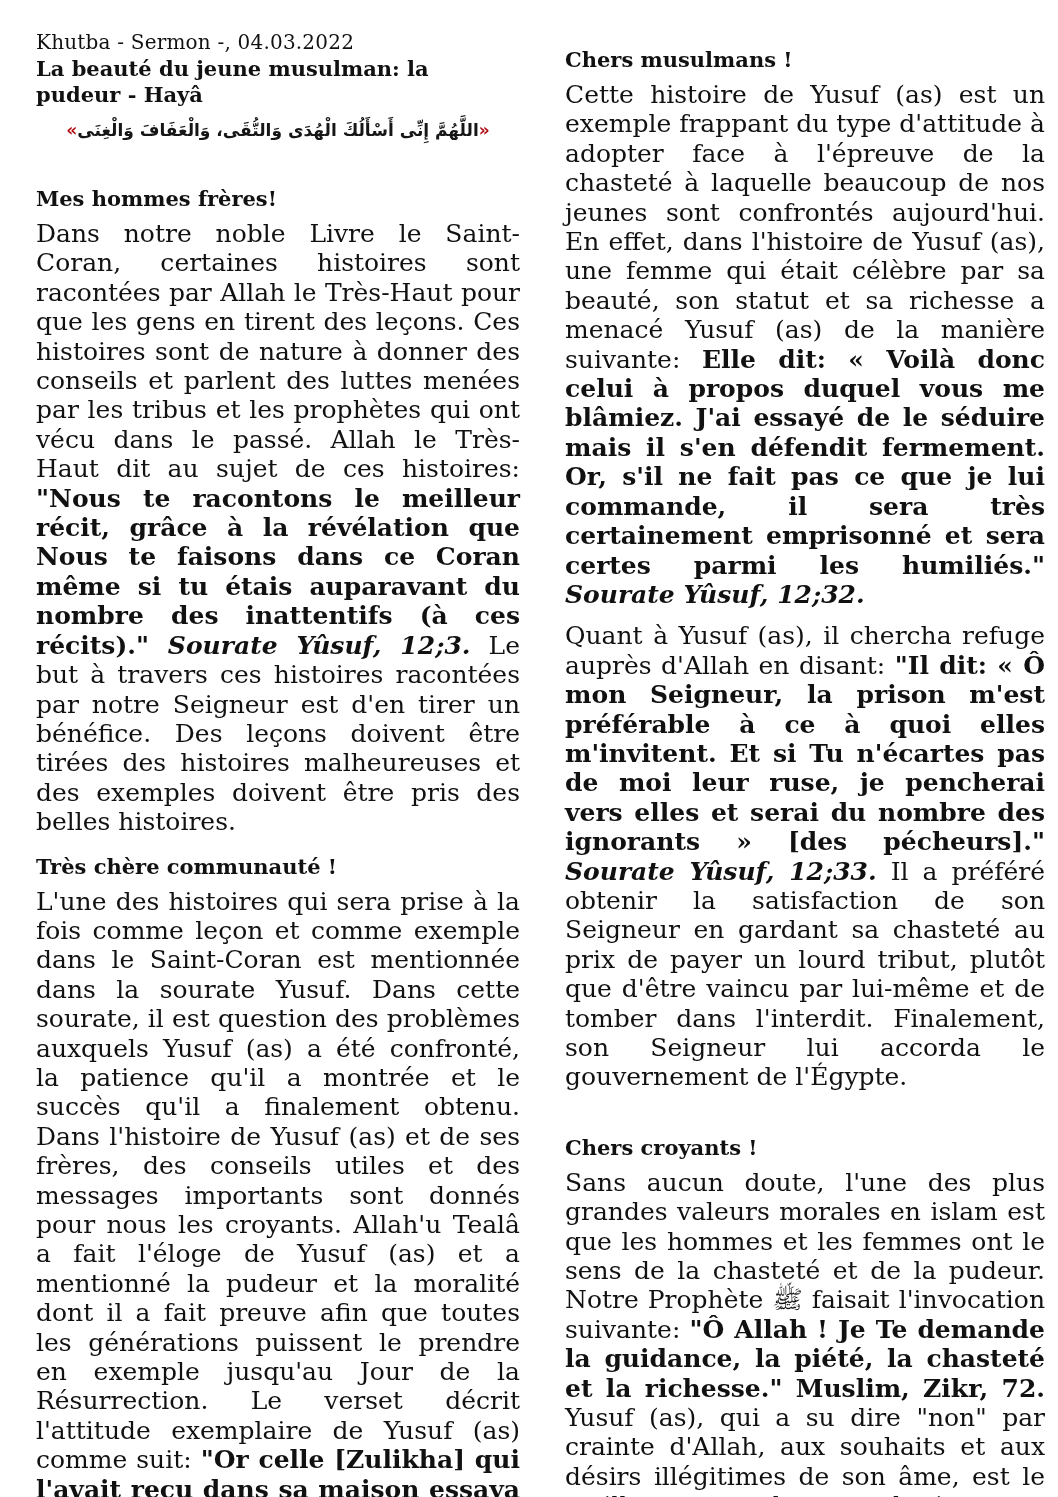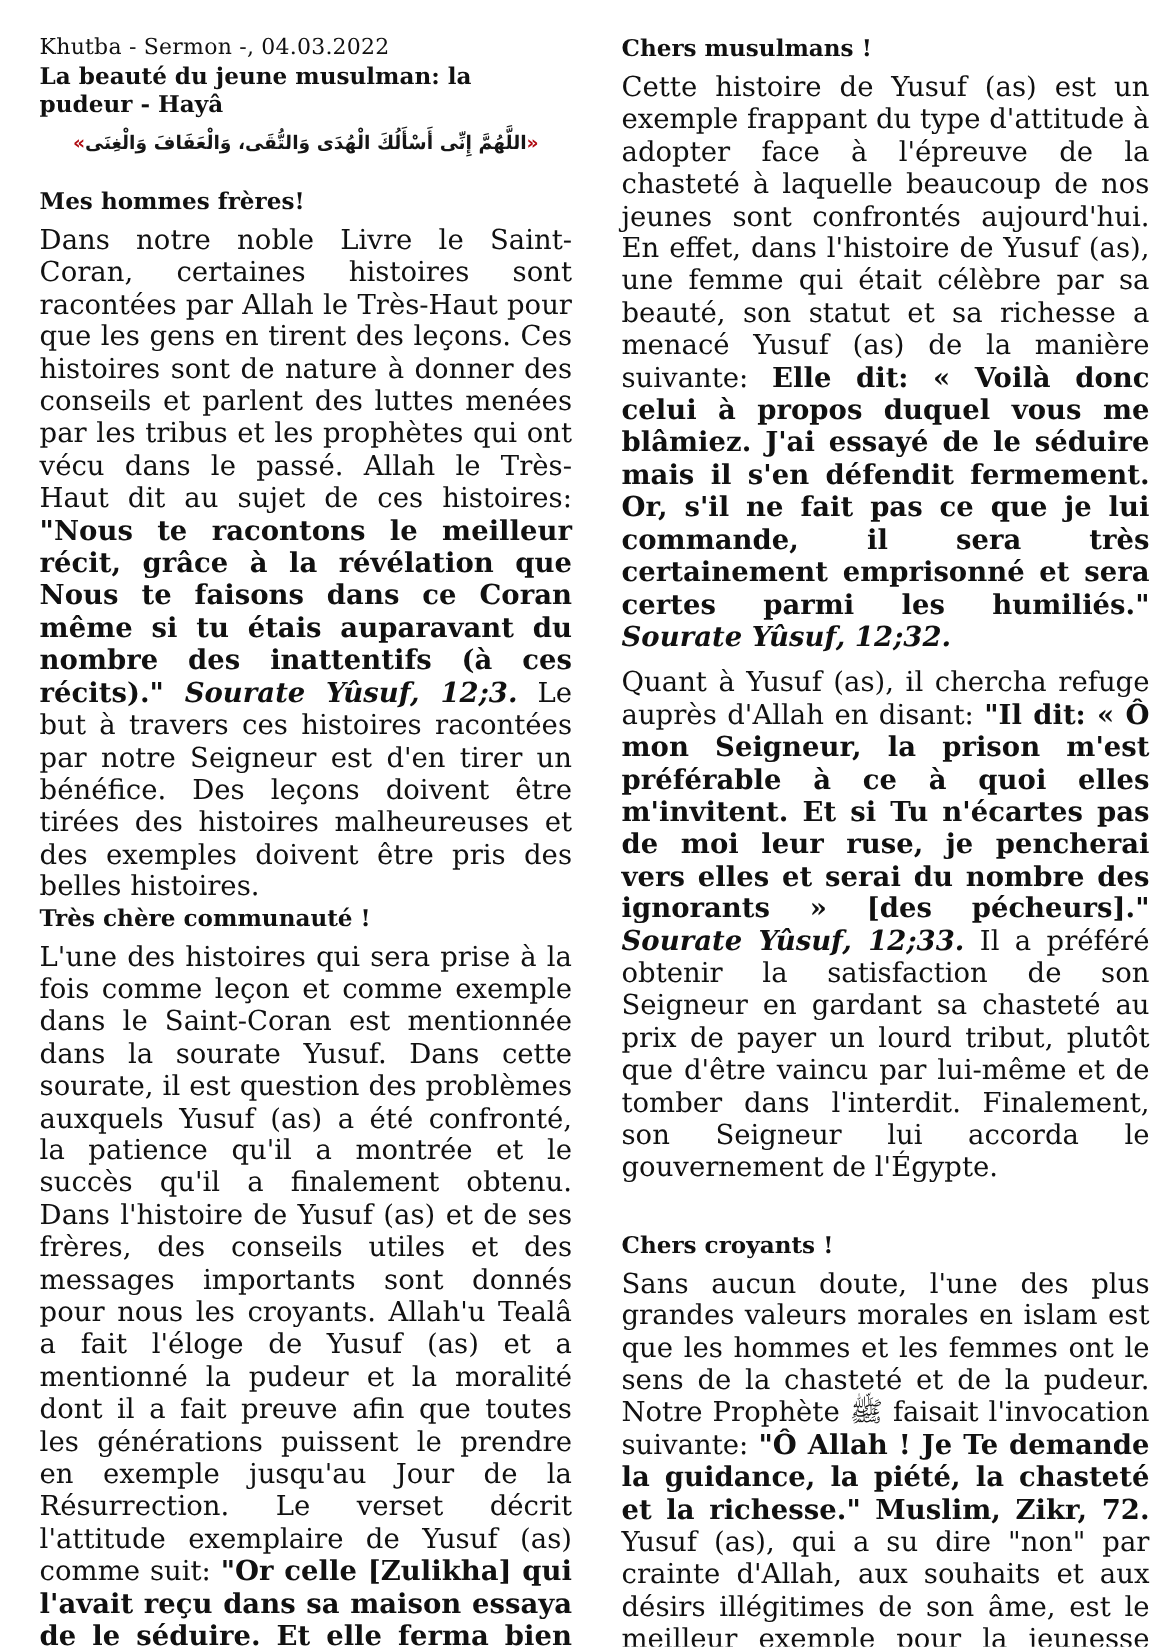--- a/index.html
+++ b/index.html
@@ -39,21 +39,21 @@
     margin-bottom:24px;
     text-align:center;
     font-family:"DejaVu Sans","Liberation Sans",sans-serif;
     font-weight:bold;
     font-size:17px;
     line-height:30px;
     color:#161616;
   }
   .ar-line{white-space:nowrap;}
   .red{color:var(--accent-red);}
-  .section{margin-top:0;}
+  .section{margin-top:16px;}
   .section + .section{}
   .col-right .section + .section{margin-top:42px;}
   .heading{
     font-size:21px;
     font-weight:bold;
     line-height:27px;
     margin-bottom:7px;
   }
   .para{
     font-size:25px;

